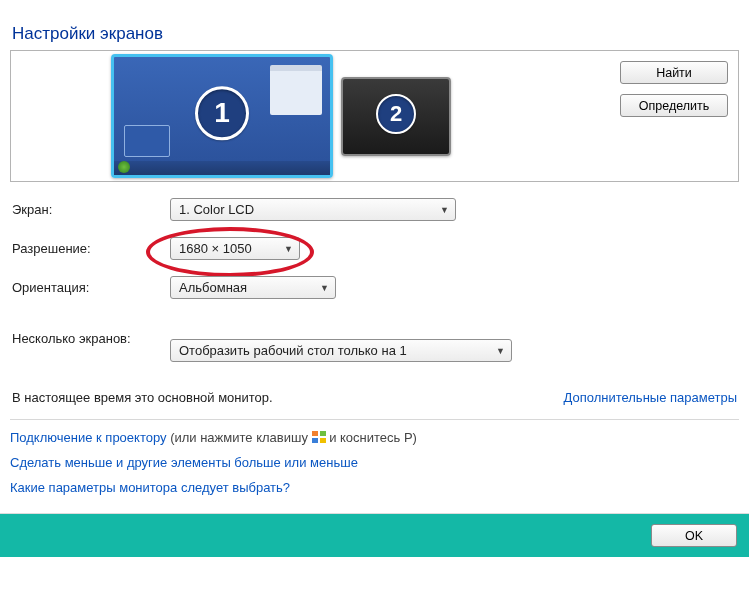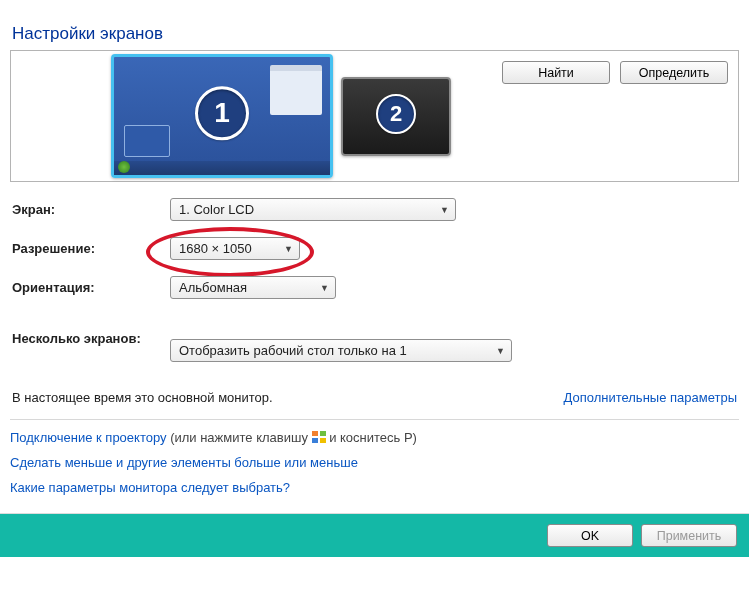--- a/index.html
+++ b/index.html
@@ -107,21 +107,21 @@
     width: 36px;
     height: 36px;
     font-size: 22px;
     border-width: 2px;
   }
   .side-buttons {
     position: absolute;
     right: 10px;
     top: 10px;
     display: flex;
-    flex-direction: row;
+    flex-direction: column;
     gap: 10px;
   }
   .win-button {
     min-width: 108px;
     height: 23px;
     background: linear-gradient(#fdfdfd, #e8e8e8);
     border: 1px solid #8a8a8a;
     border-radius: 3px;
     font-family: inherit;
     font-size: 12.5px;
@@ -134,21 +134,20 @@
     cursor: default;
   }
   .form-row {
     display: flex;
     align-items: center;
     margin-top: 16px;
   }
   .form-label {
     width: 158px;
     padding-left: 2px;
-    font-weight: bold;
   }
   .win-select {
     height: 23px;
     background: linear-gradient(#fcfcfc, #ececec);
     border: 1px solid #8f8f8f;
     border-radius: 3px;
     display: flex;
     align-items: center;
     justify-content: space-between;
     padding: 0 6px 0 8px;
@@ -289,14 +288,13 @@
 <div class="link-row">
   <a href="#" class="win-link">Сделать меньше и другие элементы больше или меньше</a>
 </div>
 
 <div class="link-row">
   <a href="#" class="win-link">Какие параметры монитора следует выбрать?</a>
 </div>
 
 <div class="footer">
   <button class="win-button" style="min-width:86px">OK</button>
-  <button class="win-button" style="min-width:96px" disabled="">Применить</button>
 </div>
 
 </body></html>

